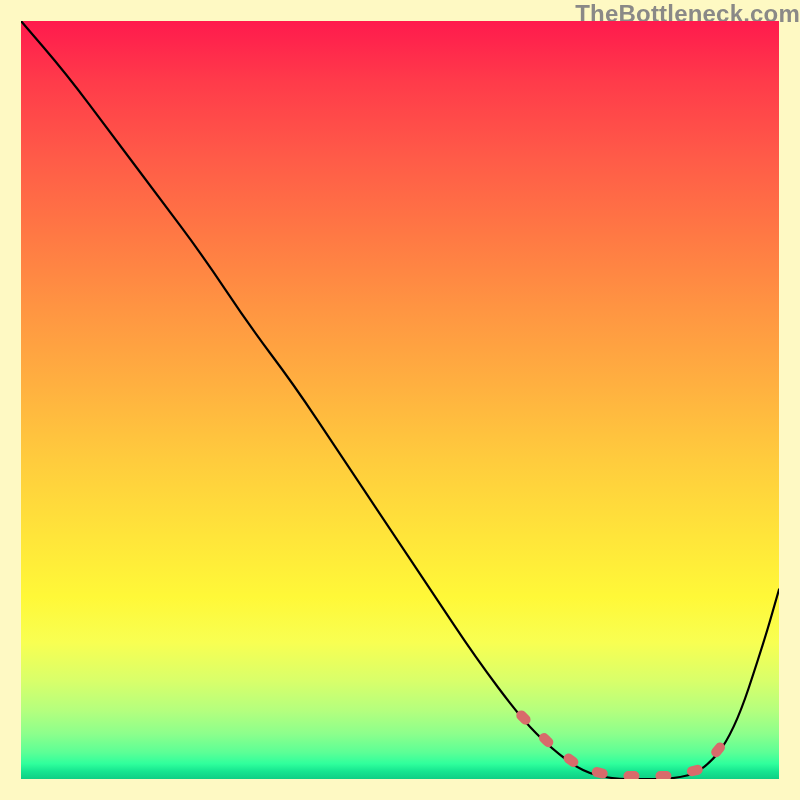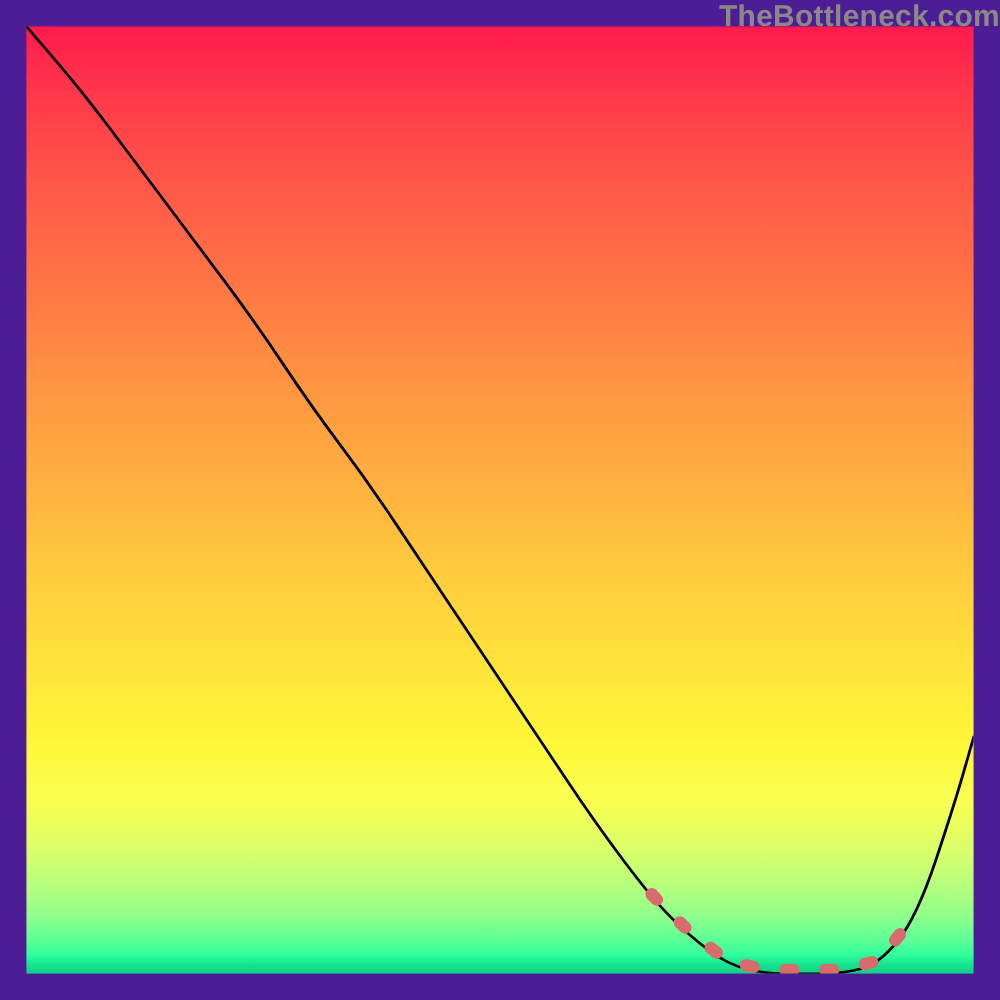--- a/index.html
+++ b/index.html
@@ -7,21 +7,21 @@
     padding: 0;
     width: 800px;
     height: 800px;
     background: #000;
     overflow: hidden;
   }
   .stage {
     position: relative;
     width: 800px;
     height: 800px;
-    background: #4c1d95;
+    background: #fef9c3;
   }
   .plot-box {
     position: absolute;
     left: 21px;
     top: 21px;
     width: 758px;
     height: 758px;
     overflow: hidden;
   }
   .gradient-area {

